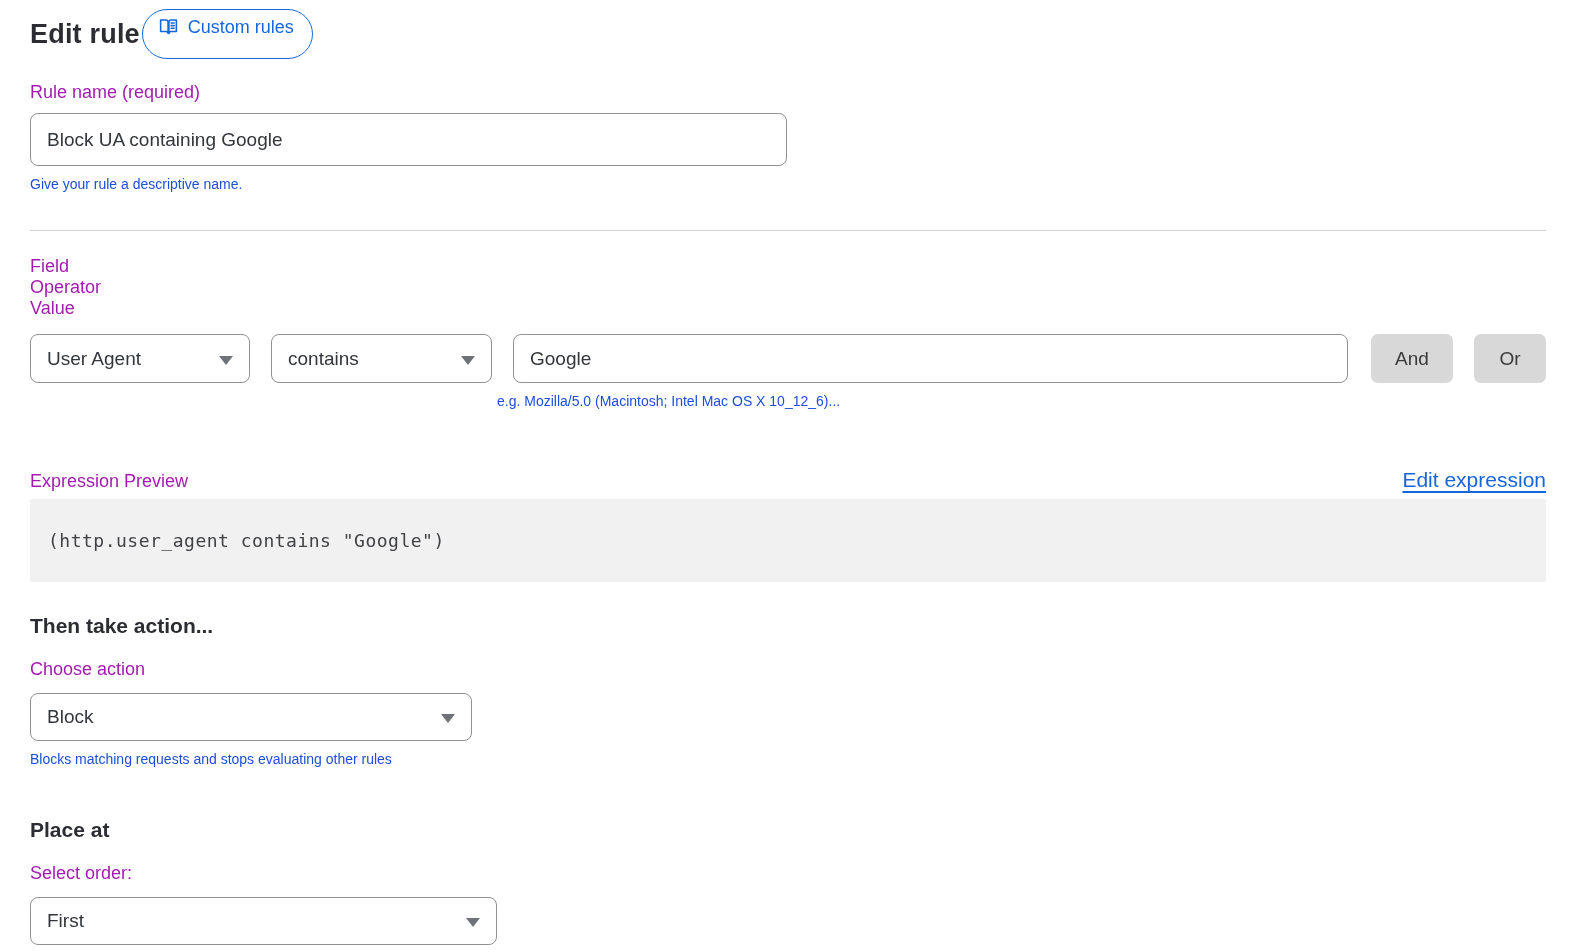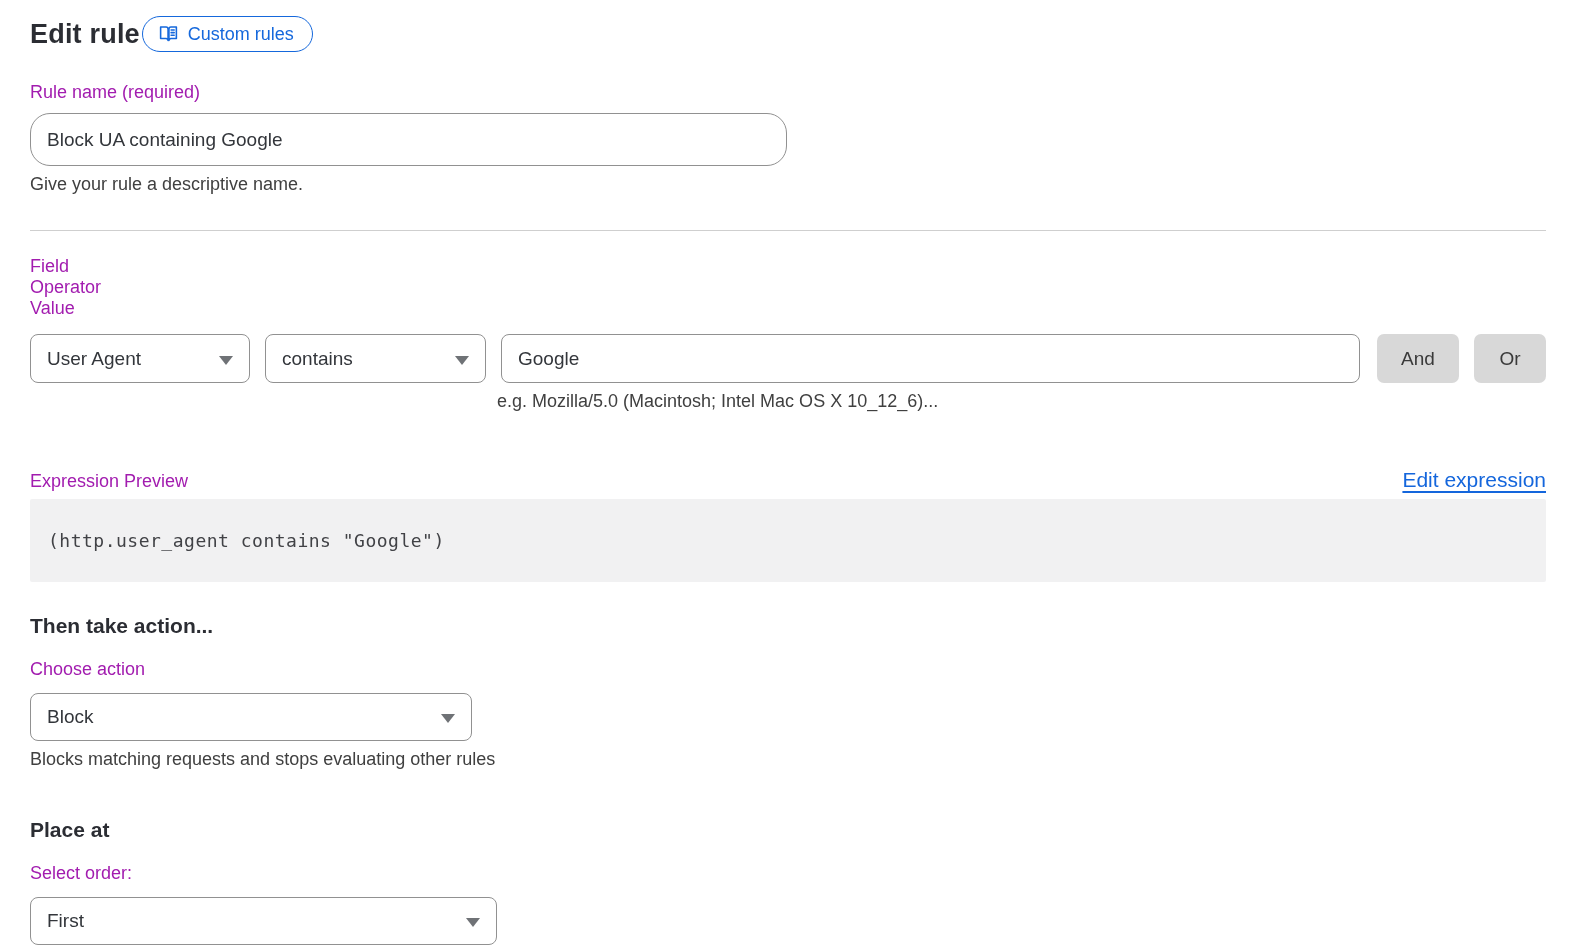--- a/index.html
+++ b/index.html
@@ -28,49 +28,49 @@
     font-weight: bold;
     color: #2b2d33;
     letter-spacing: 0.2px;
   }
   .docs-pill {
     display: inline-flex;
     align-items: center;
     gap: 9px;
     border: 1.5px solid #1568dc;
     border-radius: 999px;
-    padding: 6px 18px 7px 15px;
+    padding: 6px 18px 21px 15px;
     color: #1568dc;
     font-size: 18px;
     background: #ffffff;
     cursor: pointer;
     line-height: 1;
   }
   .docs-pill svg { display: block; }
 
   
   .field-label {
     font-size: 18px;
     color: #a21caf;
     line-height: 21px;
   }
   .helper-text {
-    font-size: 18px;
-    color: #404040;
+    font-size: 14px;
+    color: #1d4ed8;
     line-height: 20px;
   }
 
   
   .rule-name-label { margin-top: 29px; }
   .text-input {
     display: block;
     margin-top: 10px;
     height: 53px;
     border: 1px solid #919191;
-    border-radius: 20px;
+    border-radius: 8px;
     padding: 0 16px;
     font-size: 19px;
     font-family: "Liberation Sans", sans-serif;
     color: #33363b;
     background: #fff;
     outline: none;
   }
   .rule-name-input { width: 757px; }
   .rule-name-helper { margin-top: 8px; }
 
@@ -86,21 +86,21 @@
     display: flex;
     margin-top: 25px;
     flex-direction: column;
   }
   .cond-labels .lbl-field { width: 233px; }
   .cond-labels .lbl-operator { width: 234px; }
   .cond-row {
     display: flex;
     align-items: center;
     margin-top: 15px;
-    gap: 15px;
+    gap: 21px;
   }
   .select-box {
     position: relative;
     height: 49px;
     border: 1px solid #919191;
     border-radius: 8px;
     background: #fff;
     display: flex;
     align-items: center;
     padding: 0 40px 0 16px;

